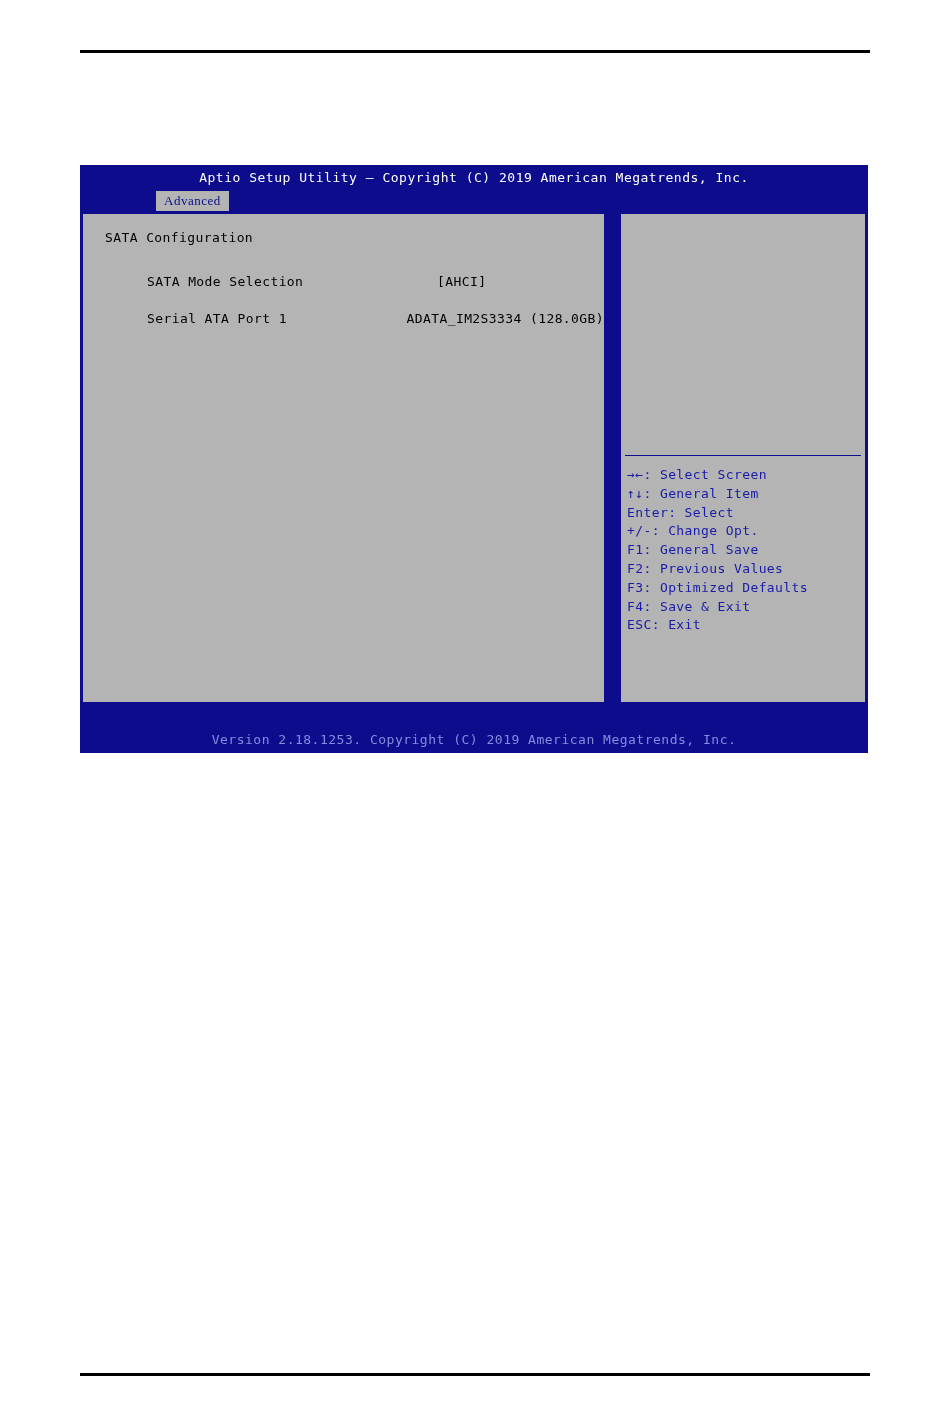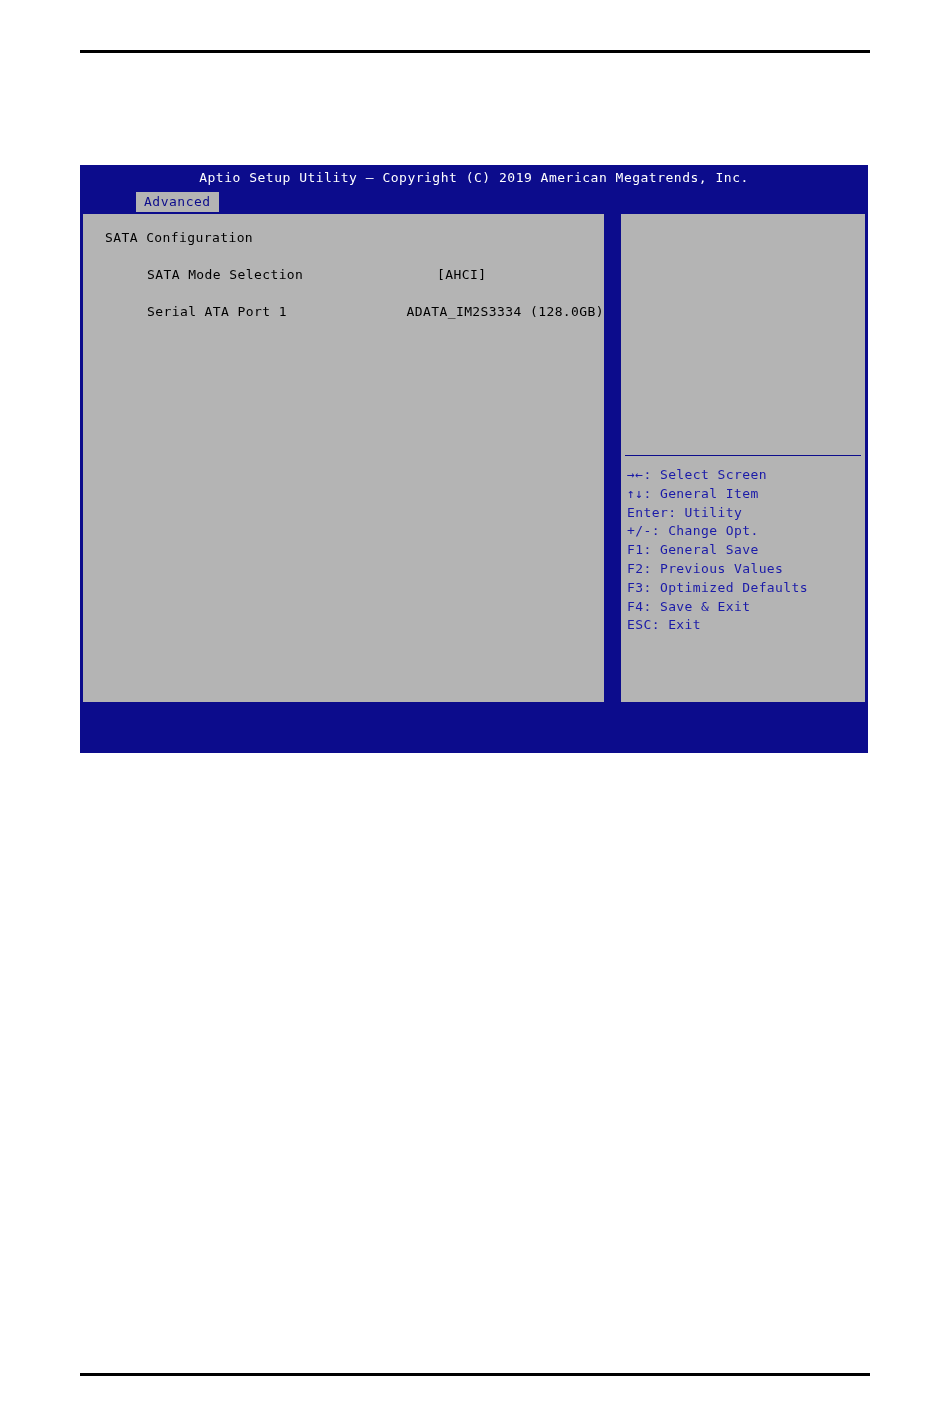--- a/index.html
+++ b/index.html
@@ -38,22 +38,23 @@
     line-height: 26px;
     text-align: center;
     color: #ffffff;
     font-size: 13px;
     letter-spacing: 0.5px;
     white-space: pre;
   }
 
   .menu-bar {
     height: 22px;
-    padding-left: 56px;
-    box-sizing: border-box;
+    padding-left: 76px;
+    box-sizing: border-box;
+    font-family: Liberation Serif, serif;
   }
   .menu-tab {
     display: inline-block;
     background: #b4b4b4;
     color: #0c0c8c;
     font-size: 13px;
     line-height: 20px;
     padding: 0 8px;
     letter-spacing: 0.5px;
   }
@@ -97,21 +98,21 @@
     letter-spacing: 0.4px;
     margin-left: 42px;
   }
   .row .label { width: 290px; }
   .row .value { }
   .section-head {
     font-size: 13px;
     color: #000000;
     line-height: 20px;
     letter-spacing: 0.4px;
-    margin-bottom: 17px;
+    margin-bottom: 24px;
     white-space: pre;
   }
   .spacer { height: 17px; }
 
   .help-sep {
     position: absolute;
     left: 4px;
     right: 4px;
     top: 241px;
     border-top: 1px solid #0c0c8c;
@@ -175,25 +176,26 @@
         <span class="label">Serial ATA Port 1</span>
         <span class="value">ADATA_IM2S3334 (128.0GB)</span>
       </div>
     </div>
 
     <div class="right-pane">
       <div class="help-sep"></div>
       <div class="legend">
         <div class="legend-line">→←: Select Screen</div>
         <div class="legend-line">↑↓: General Item</div>
-        <div class="legend-line">Enter: Utility</div>
+        <div class="legend-line">Enter: Select</div>
         <div class="legend-line">+/-: Change Opt.</div>
         <div class="legend-line">F1: General Save</div>
         <div class="legend-line">F2: Previous Values</div>
         <div class="legend-line">F3: Optimized Defaults</div>
         <div class="legend-line">F4: Save &amp; Exit</div>
         <div class="legend-line">ESC: Exit</div>
       </div>
     </div>
 
   </div>
 
+  <div class="bios-footer">Version 2.18.1253. Copyright (C) 2019 American Megatrends, Inc.</div>
 </div>
 
 </body></html>

